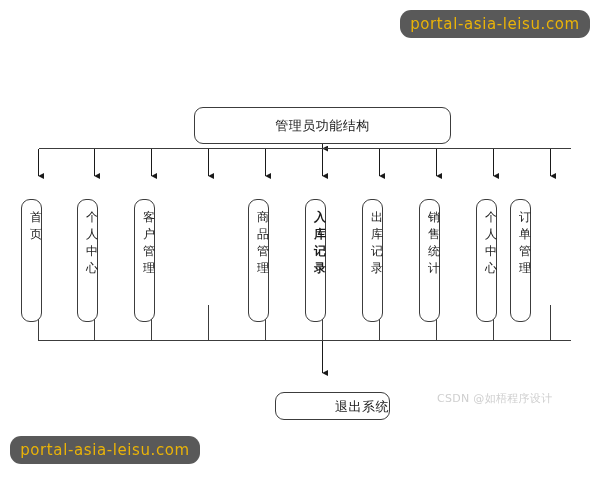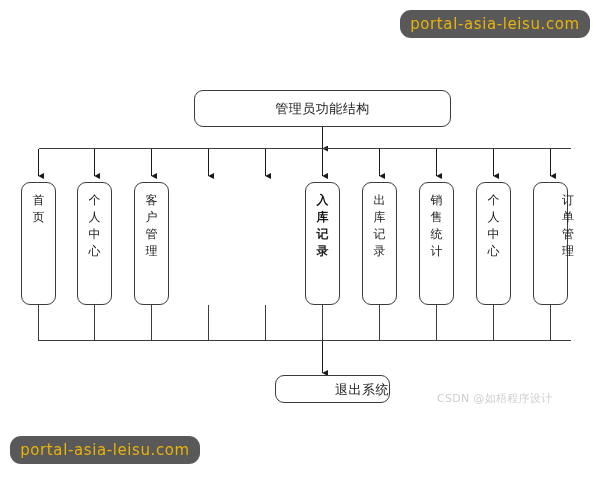--- a/index.html
+++ b/index.html
@@ -28,20 +28,21 @@
   }
 
   
   .node {
     position: absolute;
     box-sizing: border-box;
     background: #ffffff;
     border: 1px solid #3c3c3c;
     border-radius: 9px;
     z-index: 3;
+    margin-top: 17px;
   }
   .root-node {
     left: 194px;
     top: 90px;
     width: 257px;
     height: 37px;
     display: flex;
     align-items: center;
     justify-content: center;
   }
@@ -62,21 +63,21 @@
   }
   .exit-label {
     font-size: 13px;
     color: #1a1a1a;
     letter-spacing: 0.5px;
     line-height: 1;
   }
 
   .leaf-node {
     top: 182px;
-    width: 35px;
+    width: 21px;
     height: 123px;
     padding-top: 9px;
   }
   .leaf-label {
     display: block;
     width: 100%;
     text-align: center;
     font-size: 12px;
     line-height: 17px;
     color: #1a1a1a;
@@ -173,33 +174,36 @@
 
   <div class="node leaf-node" style="left:21px;">
     <span class="leaf-label">首页</span>
   </div>
   <div class="node leaf-node" style="left:77px;">
     <span class="leaf-label">个人中心</span>
   </div>
   <div class="node leaf-node" style="left:134px;">
     <span class="leaf-label">客户管理</span>
   </div>
+  <div class="node leaf-node" style="left:248px;">
+    <span class="leaf-label">商品管理</span>
+  </div>
   <div class="node leaf-node" style="left:305px;font-weight:bold;">
     <span class="leaf-label">入库记录</span>
   </div>
   <div class="node leaf-node" style="left:362px;">
     <span class="leaf-label">出库记录</span>
   </div>
   <div class="node leaf-node" style="left:419px;">
     <span class="leaf-label">销售统计</span>
   </div>
   <div class="node leaf-node" style="left:476px;">
     <span class="leaf-label">个人中心</span>
   </div>
-  <div class="node leaf-node" style="left:533px;padding-left:20px;">
+  <div class="node leaf-node" style="left:510px;">
     <span class="leaf-label">订单管理</span>
   </div>
 
   <div class="node exit-node">
     <span class="exit-label">退出系统</span>
   </div>
 
   <div class="watermark watermark-top">
     <span>portal-asia-leisu.com</span>
   </div>

